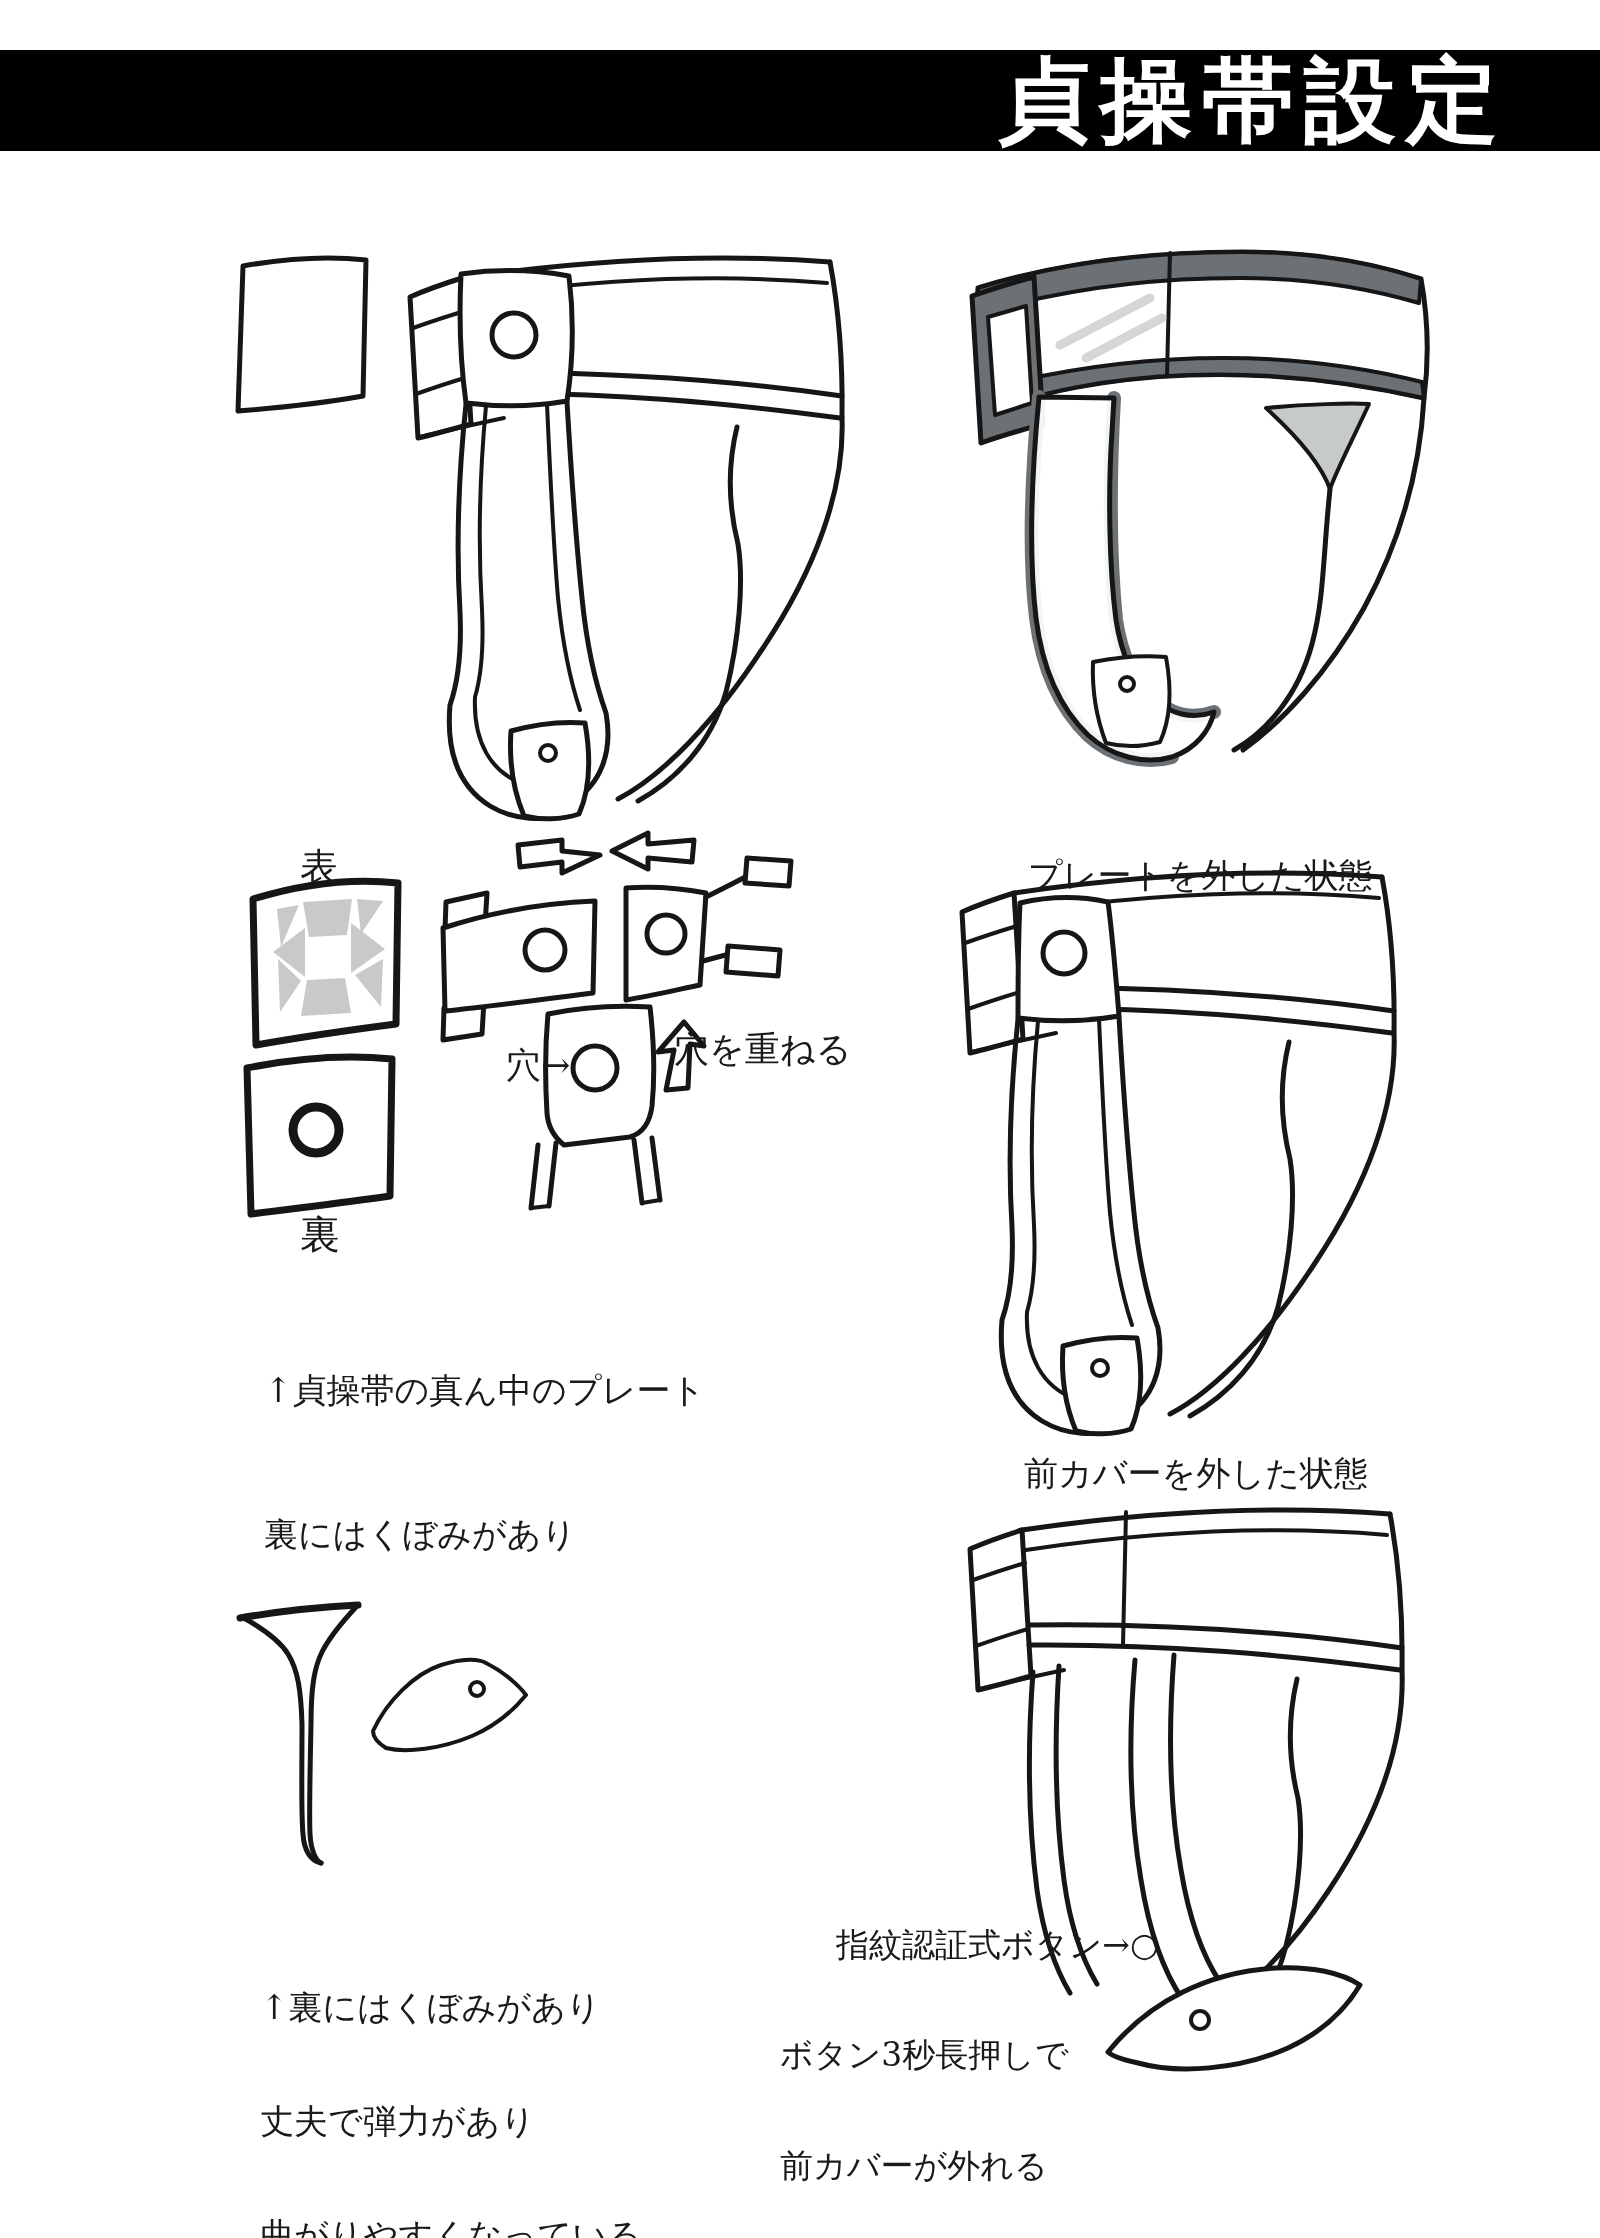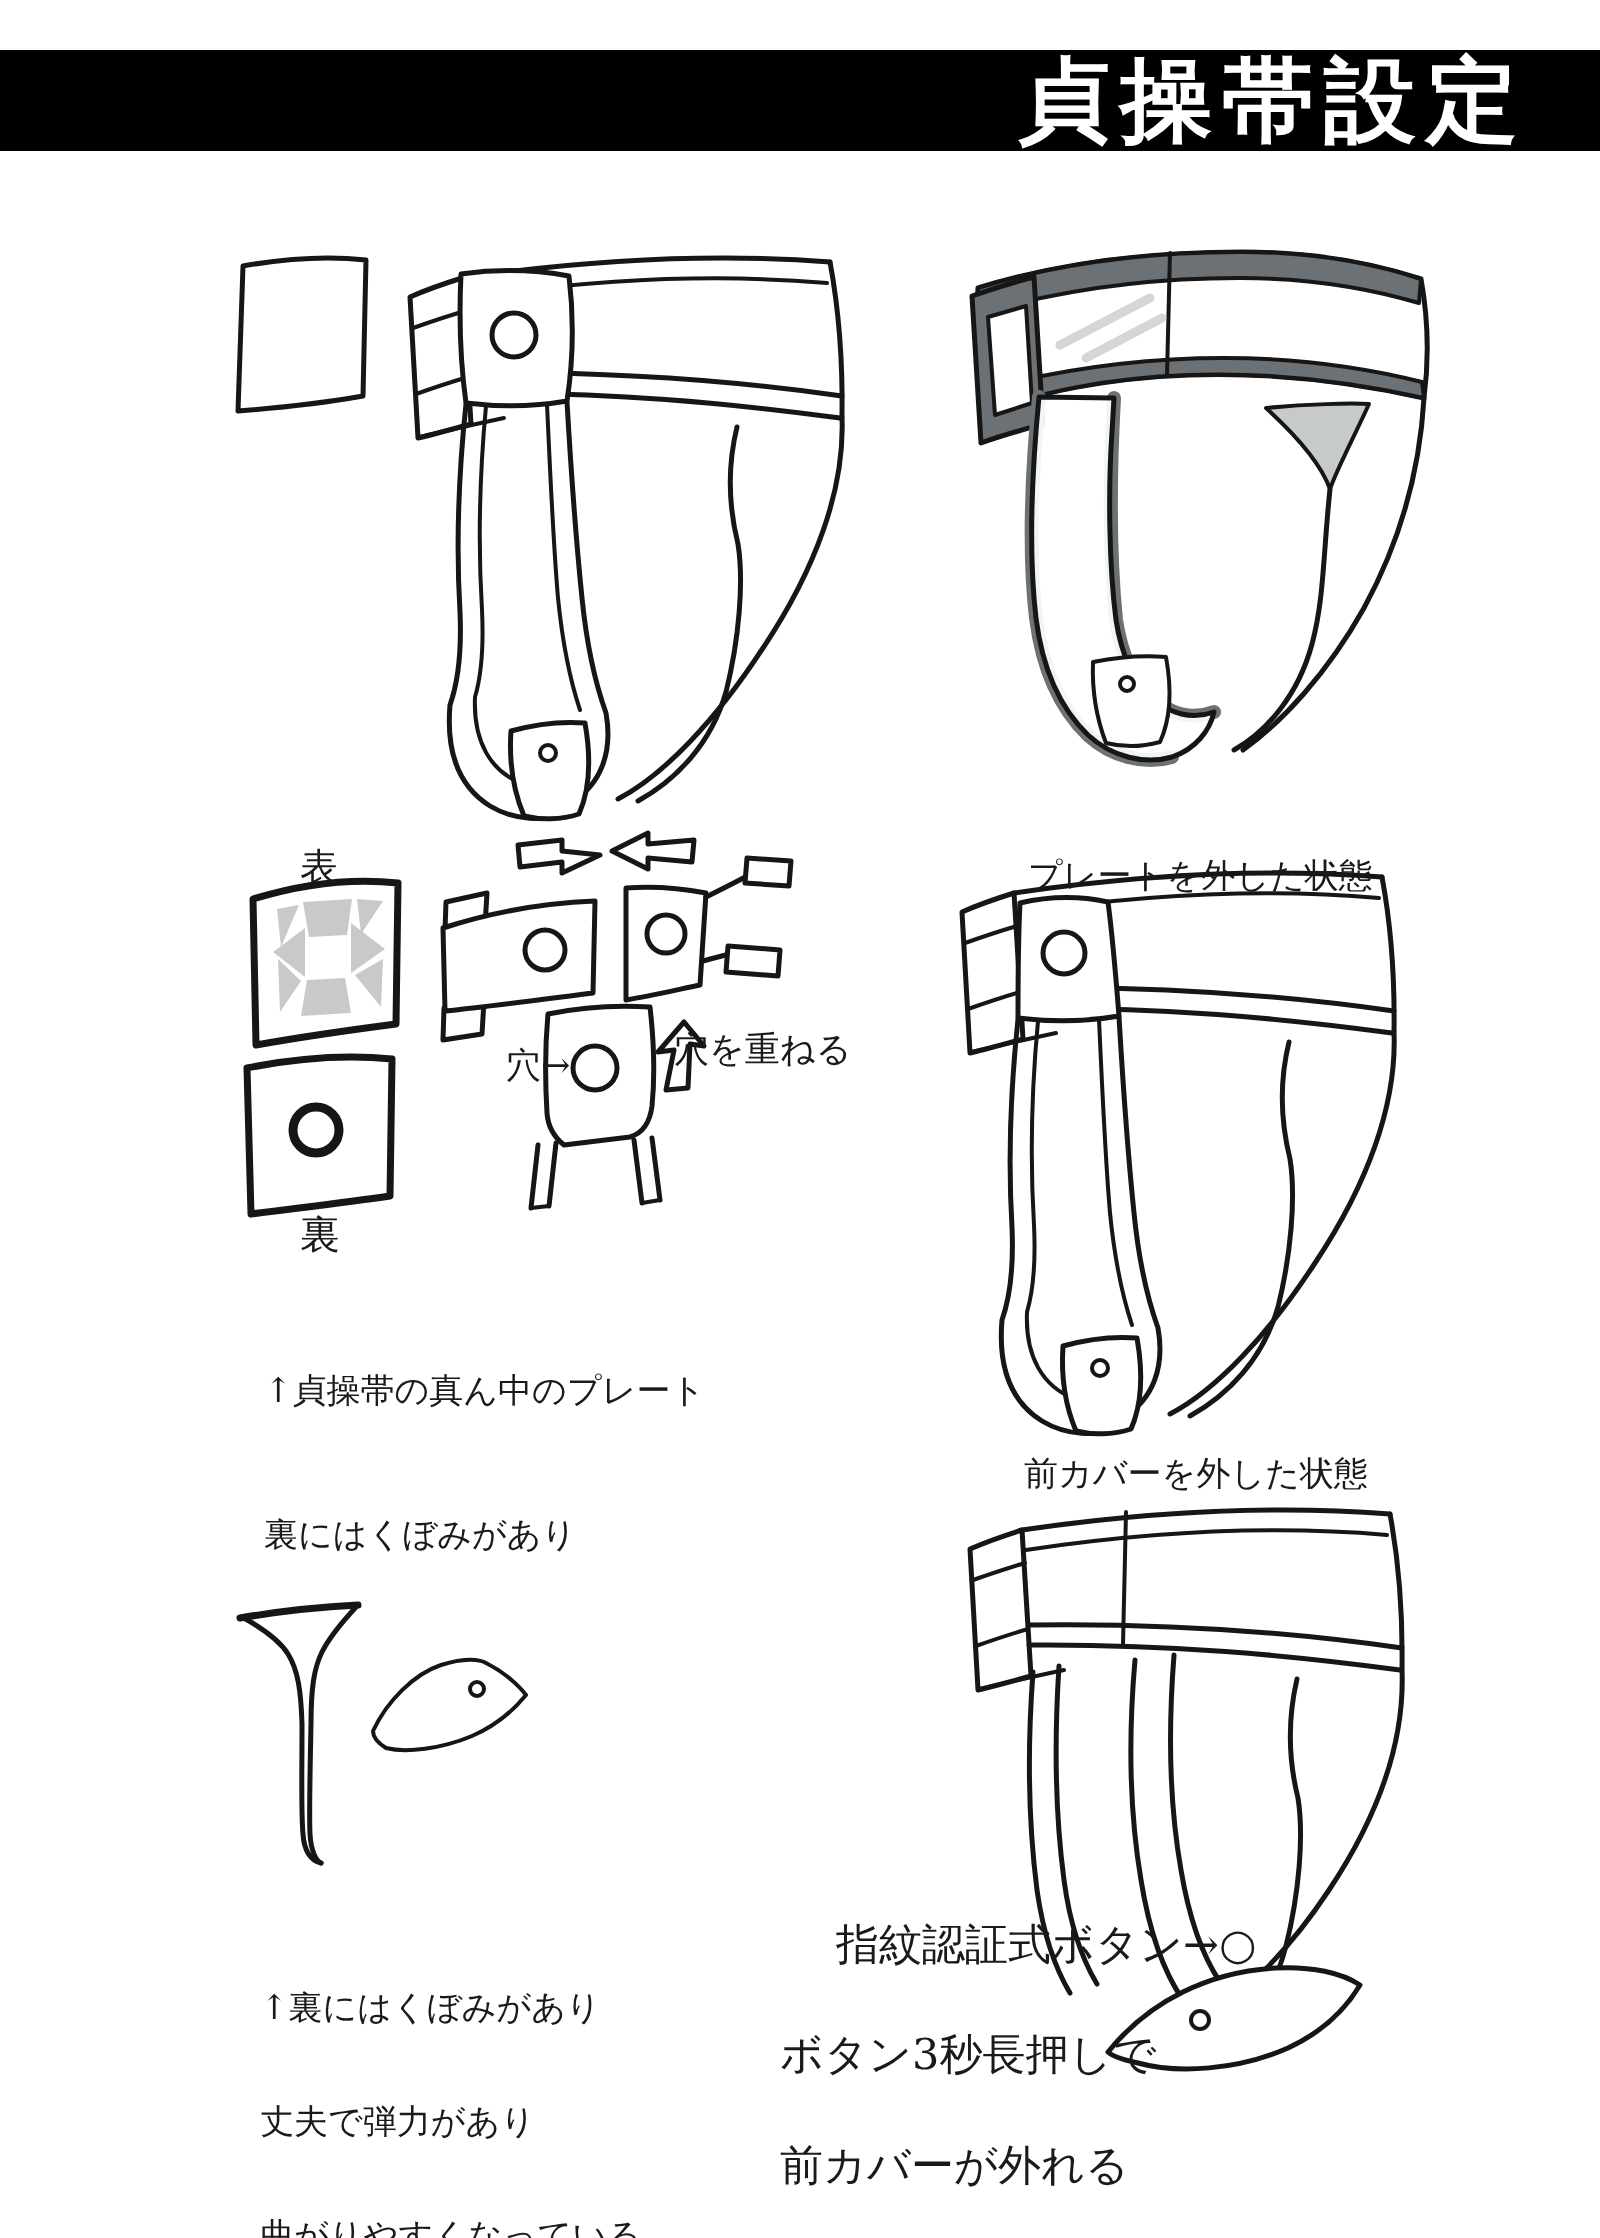--- a/index.html
+++ b/index.html
@@ -1,34 +1,34 @@
 <!DOCTYPE html>
 <html><head>
 <meta charset="utf-8">
 <style>
   html,body{margin:0;padding:0;background:#ffffff;}
   #page{position:relative;width:1600px;height:2238px;background:#ffffff;overflow:hidden;
         font-family:"DejaVu Serif","Liberation Serif",serif;color:#161616;}
   #banner{position:absolute;left:0;top:50px;width:1600px;height:101px;background:#000;
           display:flex;align-items:center;justify-content:flex-end;}
   #banner .t{font-size:92px;font-weight:bold;color:#fff;letter-spacing:10px;
-             padding-right:72px;line-height:101px;white-space:nowrap;}
+             padding-right:92px;line-height:101px;white-space:nowrap;}
   #art{position:absolute;left:0;top:0;}
   #art path,#art circle{fill:none;stroke:#161616;stroke-width:5;stroke-linecap:round;stroke-linejoin:round;}
   #art .fw{fill:#ffffff;}
   #art .fdark{fill:#6b7175;}
   #art .flight{fill:#c7cacb;}
   #art .fgray{fill:#c9c9c9;stroke:none;}
   #art .thin{stroke-width:4;}
   #art .thick{stroke-width:7;}
   #art .ring{stroke-width:9;}
   #art .edge{stroke:#6b7175;stroke-width:14;}
   #art .hl{stroke:#d4d6d7;stroke-width:9;}
   .txt{position:absolute;white-space:pre;color:#1a1a1a;}
-  .fs33{font-size:43px;line-height:37px;}
+  .fs33{font-size:33px;line-height:37px;}
   .fs34{font-size:34px;line-height:48px;}
   .fs35{font-size:35px;line-height:39px;}
   .fs38{font-size:38px;line-height:42px;}
   .fs40{font-size:40px;line-height:44px;}
 </style>
 </head>
 <body>
 
 <div id="page">
 

